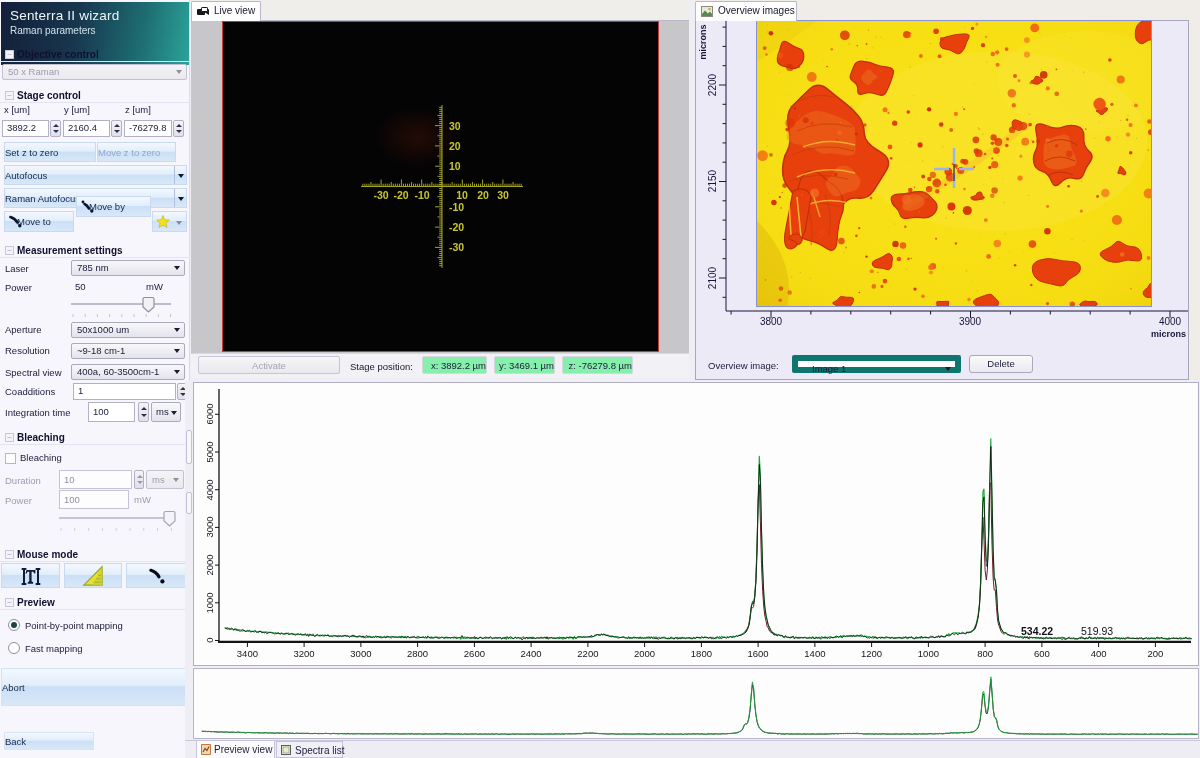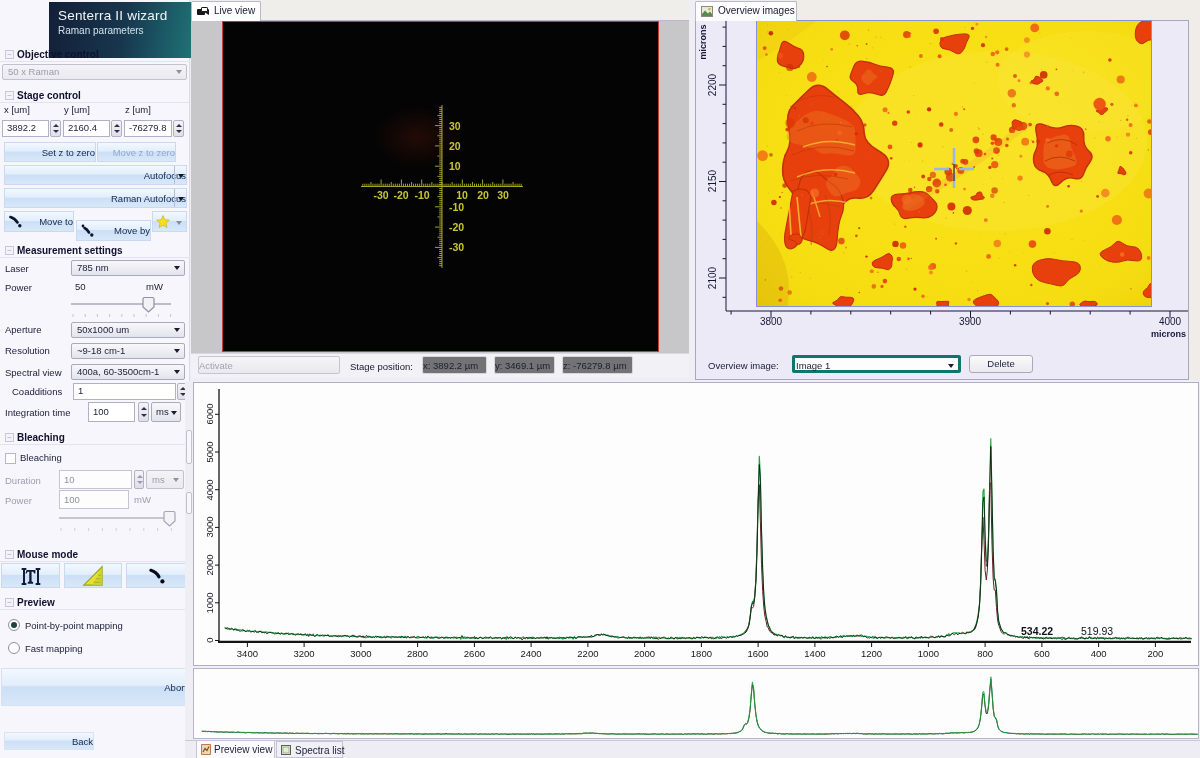--- a/index.html
+++ b/index.html
@@ -1,43 +1,43 @@
 <!DOCTYPE html>
 <html><head><meta charset="utf-8"><style>
 *{margin:0;padding:0;box-sizing:border-box}
 html,body{width:1200px;height:758px;overflow:hidden;background:#f0eef5;
  font-family:"Liberation Sans",sans-serif;font-size:9.5px;color:#1c1c3a}
 .abs{position:absolute}
 .panel-left{left:0;top:0;width:190px;height:758px;background:#f7f6fc;border-right:1px solid #dcdae8}
-.hdr{left:1px;top:2px;width:188px;height:56px;
- background:linear-gradient(100deg,#131f38 0%,#17364d 40%,#1e6f74 75%,#2ba39a 100%);margin-left:48px;}
+.hdr{left:1px;top:2px;width:188px;height:63px;
+ background:linear-gradient(100deg,#131f38 0%,#17364d 40%,#1e6f74 75%,#2ba39a 100%);}
 .hdr .t1{position:absolute;left:9px;top:6px;font-size:13.5px;color:#eef6fa;letter-spacing:0.2px}
 .hdr .t2{position:absolute;left:9px;top:23px;font-size:10px;color:#cfe2ec}
 .sech{position:absolute;left:0;width:190px;height:13px;border-bottom:1px solid #e4e2f0}
 .sech .ic{position:absolute;left:5px;top:1px;width:9px;height:9px;border:1px solid #c9c7dc;background:#f4f3fa;color:#a9a7c0;font-size:8px;line-height:7px;text-align:center}
 .sech .tx{position:absolute;left:17px;top:0px;font-weight:bold;font-size:10px;color:#10102e}
 .sel{position:absolute;height:16px;background:linear-gradient(#f8f8fa,#e3e3ec);border:1px solid #abaabd;border-radius:2px;
  font-size:9.5px;color:#21213f;line-height:14px;padding-left:5px;white-space:nowrap}
 .sel .ar{position:absolute;right:4px;top:5px;width:0;height:0;border-left:3.5px solid transparent;border-right:3.5px solid transparent;border-top:4px solid #1a1a30}
 .sel.dis{color:#9b9aae;background:linear-gradient(#f4f4f6,#e9e9ef);border-color:#c2c1d2}
 .sel.dis .ar{border-top-color:#8f8fa0}
 .inp{position:absolute;background:#fff;border:1px solid #b1b0c4;font-size:9.5px;color:#1c1c3a;line-height:14px;padding-left:4px;white-space:nowrap}
 .inp.dis{color:#8f8fa4;border-color:#c5c4d6;background:#fdfdfe}
 .spin{position:absolute;width:11px;background:linear-gradient(#f4f4f6,#dfdfe8);border:1px solid #b1b0c4;border-radius:2px}
 .spin i{position:absolute;left:2px;width:0;height:0;border-left:3px solid transparent;border-right:3px solid transparent}
 .spin .up{top:23%;border-bottom:3.5px solid #30304c}
 .spin .dn{bottom:23%;border-top:3.5px solid #30304c}
 .btn{position:absolute;white-space:nowrap;background:linear-gradient(#f2f8fe 0%,#e2eefb 45%,#cbdff6 50%,#d8e8f8 100%);
- border:1px solid #c8d9f0;font-size:9.5px;color:#13284e;text-align:right}
+ border:1px solid #c8d9f0;font-size:9.5px;color:#13284e;text-align:left}
 .btn.dis{color:#93a8cc}
 .lbl{position:absolute;font-size:9.5px;color:#21213f;white-space:nowrap}
 .lbl.dis{color:#9d9cb2}
 svg{position:absolute;left:0;top:0}
 .tab{position:absolute;background:#fdfdfd;border:1px solid #b9b7c9;border-bottom:none;border-radius:2px 2px 0 0;font-size:10px;color:#18182e;white-space:nowrap}
-.cell{position:absolute;background:#737373;border:1px solid #d6d5e2;font-size:9.5px;color:#1c1c3a;text-align:left;border-radius:2px;white-space:nowrap}
+.cell{position:absolute;background:#86efac;border:1px solid #d6d5e2;font-size:9.5px;color:#1c1c3a;text-align:right;border-radius:2px;white-space:nowrap}
 </style></head>
 <body>
 <div class="abs panel-left"></div>
 <div class="abs hdr">
     <div class="t1">Senterra II wizard</div>
     <div class="t2">Raman parameters</div>
   </div>
 <div class="sech" style="top:49px">
     <span class="ic">−</span>
     <span class="tx">Objective control</span>
@@ -66,21 +66,21 @@
     <i class="dn"></i>
   </div>
 <div class="btn" style="left:4px;top:142px;width:92px;height:20px;line-height:19px">Set z to zero</div>
 <div class="btn dis" style="left:97px;top:142px;width:79px;height:20px;line-height:19px">Move z to zero</div>
 <div class="btn" style="left:4px;top:165px;width:183px;height:20px;line-height:19px">Autofocus<span style="position:absolute;right:11px;top:0;height:100%;border-left:1px solid #aebedd"></span><span style="position:absolute;right:2px;top:8px;border-left:3.5px solid transparent;border-right:3.5px solid transparent;border-top:4.5px solid #10172c"></span></div>
 <div class="btn" style="left:4px;top:188px;width:183px;height:20px;line-height:19px">Raman Autofocus<span style="position:absolute;right:11px;top:0;height:100%;border-left:1px solid #aebedd"></span><span style="position:absolute;right:2px;top:8px;border-left:3.5px solid transparent;border-right:3.5px solid transparent;border-top:4.5px solid #10172c"></span></div>
 <div class="btn" style="left:4px;top:211px;width:70px;height:21px;line-height:20px"><svg width="14" height="14" style="left:4px;top:3px" viewBox="0 0 14 14">
       <path d="M1.5 2 Q6 3.5 8.5 7.5" stroke="#0c1430" stroke-width="2.6" fill="none" stroke-linecap="round"></path>
       <circle cx="10.8" cy="10.8" r="1.7" fill="#0c1430"></circle>
     </svg><span style="margin-left:12px">Move to</span></div>
-<div class="btn" style="left:76px;top:220px;width:75px;height:21px;line-height:20px"><svg width="14" height="14" style="left:4px;top:3px" viewBox="0 0 14 14">
+<div class="btn" style="left:76px;top:196px;width:75px;height:21px;line-height:20px"><svg width="14" height="14" style="left:4px;top:3px" viewBox="0 0 14 14">
       <circle cx="2" cy="2" r="1.4" fill="#0c1430"></circle>
       <path d="M3.5 4 Q6 5 8 8.5" stroke="#0c1430" stroke-width="2.6" fill="none" stroke-linecap="round"></path>
       <circle cx="10.8" cy="11" r="1.7" fill="#0c1430"></circle>
     </svg><span style="margin-left:12px">Move by</span></div>
 <div class="btn" style="left:152px;top:211px;width:35px;height:21px">
     <svg width="14" height="14" style="left:3px;top:3px" viewBox="0 0 14 14">
       <path d="M7 0.5 L8.8 4.8 13.4 5.1 9.9 8.1 11 12.6 7 10.1 3 12.6 4.1 8.1 0.6 5.1 5.2 4.8 Z" fill="#f4e11c" stroke="#cdba33" stroke-width="0.8"></path>
     </svg>
     <span style="position:absolute;right:4px;top:9px;border-left:3.5px solid transparent;border-right:3.5px solid transparent;border-top:4px solid #8a8a9a"></span>
   </div>
@@ -107,21 +107,21 @@
       <line x1="170.6" y1="19" x2="170.6" y2="22"></line>
     </g>
  <path d="M144.5 2.5 h8 a1.5 1.5 0 0 1 1.5 1.5 v8 l-5.5 5 -5.5 -5 v-8 a1.5 1.5 0 0 1 1.5-1.5 Z" fill="#f2f1f5" stroke="#8f8fa5" stroke-width="1.2"></path>
  </svg>
 <div class="lbl" style="left:5px;top:324px">Aperture</div>
 <div class="sel" style="left:71px;top:322px;width:114px">50x1000 um<span class="ar"></span></div>
 <div class="lbl" style="left:5px;top:345px">Resolution</div>
 <div class="sel" style="left:71px;top:343px;width:114px">~9-18 cm-1<span class="ar"></span></div>
 <div class="lbl" style="left:5px;top:367px">Spectral view</div>
 <div class="sel" style="left:71px;top:364px;width:114px">400a, 60-3500cm-1<span class="ar"></span></div>
-<div class="lbl" style="left:12px;top:386px">Coadditions</div>
+<div class="lbl" style="left:5px;top:386px">Coadditions</div>
 <div class="inp" style="left:73px;top:383px;width:103px;height:17px">1</div>
 <div class="spin" style="left:177px;top:383px;height:17px">
     <i class="up"></i>
     <i class="dn"></i>
   </div>
 <div class="lbl" style="left:5px;top:407px">Integration time</div>
 <div class="inp" style="left:88px;top:402px;width:47px;height:20px;line-height:18px">100</div>
 <div class="spin" style="left:138px;top:402px;height:20px">
     <i class="up"></i>
     <i class="dn"></i>
@@ -383,21 +383,21 @@
       <text x="227" y="190">-10</text>
       <text x="240" y="178" text-anchor="middle">10</text>
       <text x="227" y="149">10</text>
       <text x="261" y="178" text-anchor="middle">20</text>
       <text x="227" y="129">20</text>
       <text x="281" y="178" text-anchor="middle">30</text>
       <text x="227" y="109">30</text>
     </g>
  </svg>
 <div class="abs" style="left:191px;top:353px;width:498px;height:25px;background:#f2f1f6;border-top:1px solid #d8d7e2"></div>
-<div class="abs" style="left:198px;top:356px;width:142px;height:18px;background:linear-gradient(#f6f6f8,#e8e8ee);border:1px solid #c6c5d6;border-radius:2px;line-height:17px;color:#a3a2b4">Activate</div>
+<div class="abs" style="left:198px;top:356px;width:142px;height:18px;background:linear-gradient(#f6f6f8,#e8e8ee);border:1px solid #c6c5d6;border-radius:2px;text-align:center;line-height:17px;color:#a3a2b4">Activate</div>
 <div class="lbl" style="left:350px;top:361px;color:#16162e">Stage position:</div>
 <div class="cell" style="left:422px;top:356px;width:65px;height:18px;line-height:17px">x: 3892.2 µm</div>
 <div class="cell" style="left:494px;top:356px;width:61px;height:18px;line-height:17px">y: 3469.1 µm</div>
 <div class="cell" style="left:562px;top:356px;width:71px;height:18px;line-height:17px">z: -76279.8 µm</div>
 <div class="abs" style="left:695px;top:0;width:505px;height:380px;background:#f0ede9"></div>
 <div class="abs" style="left:695px;top:20px;width:494px;height:360px;background:#eceaf6;border:1px solid #a8a7bd"></div>
 <div class="tab" style="left:695px;top:1px;width:102px;height:20px;z-index:3;background:#fdfdfd">
     <svg width="12" height="11" style="left:5px;top:4px" viewBox="0 0 12 11">
       <rect x="0.5" y="0.5" width="11" height="10" fill="#e8e8e0" stroke="#8a8a80"></rect>
       <path d="M1 8 L4 4.5 L7 7.5 L9 5.5 L11 8 V10 H1 Z" fill="#5a8a4a"></path>
@@ -835,21 +835,21 @@
 <svg width="40" height="44" style="left:934px;top:148px" viewBox="0 0 40 44">
     <g stroke="#9ab4f2" stroke-width="2.5">
       <line x1="0" y1="21" x2="15" y2="21"></line>
       <line x1="25" y1="21" x2="40" y2="21"></line>
       <line x1="20" y1="0" x2="20" y2="16"></line>
       <line x1="20" y1="26" x2="20" y2="40"></line>
     </g>
     <line x1="20" y1="16" x2="20" y2="33" stroke="#3a3a55" stroke-width="1.4"></line>
   </svg>
 <div class="lbl" style="left:708px;top:360px">Overview image:</div>
-<div class="abs" style="left:792px;top:355px;width:169px;height:18px;background:#fdfdfe;border:3px solid #0f766e;border-radius:2px;line-height:16px;padding-left:1px">Image 1<span style="position:absolute;right:4px;top:6px;border-left:3.5px solid transparent;border-right:3.5px solid transparent;border-top:4px solid #1a1a30"></span></div>
+<div class="abs" style="left:792px;top:355px;width:169px;height:18px;background:#fdfdfe;border:6px solid #0f766e;border-radius:2px;line-height:16px;padding-left:14px">Image 1<span style="position:absolute;right:4px;top:6px;border-left:3.5px solid transparent;border-right:3.5px solid transparent;border-top:4px solid #1a1a30"></span></div>
 <div class="abs" style="left:969px;top:355px;width:64px;height:18px;background:linear-gradient(#fbfbfc,#e9e9ef);border:1px solid #a9a8bc;border-radius:3px;text-align:center;line-height:16px">Delete</div>
 <div class="abs" style="left:193px;top:382px;width:1006px;height:284px;background:#fdfdfd;border:1px solid #b0aec4"></div>
 <div class="abs" style="left:185px;top:381px;width:8px;height:377px;background:#f0eef5"></div>
 <div class="abs" style="left:186px;top:430px;width:6px;height:34px;border:1px solid #c2c0d4;background:#f7f6fb;border-radius:2px"></div>
 <div class="abs" style="left:186px;top:492px;width:6px;height:22px;border:1px solid #c2c0d4;background:#f7f6fb;border-radius:2px"></div>
 <svg width="1007" height="290" style="left:193px;top:381px" viewBox="0 0 1007 290">
  <g transform="translate(-193,-381)">
  <path d="M741.1,634.9L742.2,634.3L743.4,633.4L744.5,632.3L745.6,632.5L746.8,630.8L747.9,628.5L749.0,623.7L750.2,615.6L751.3,607.0L752.5,608.0L753.6,606.5L754.7,597.2L755.9,578.7L757.0,543.5L758.1,500.3L759.3,484.6L760.4,521.6L761.5,564.8L762.7,591.6L763.8,607.2L764.9,616.3L766.1,621.3L767.2,626.9L768.3,627.7L769.5,631.1L770.6,631.9L771.7,633.0L772.9,633.4L774.0,635.1L775.1,634.6L776.3,634.3L777.4,636.3M971.5,632.4L972.6,630.5L973.8,630.3L974.9,629.2L976.0,626.4L977.2,621.5L978.3,615.9L979.5,605.0L980.6,583.8L981.7,546.9L982.9,517.1L984.0,540.3L985.1,570.3L986.3,579.9L987.4,569.7L988.5,535.7L989.7,482.4L990.8,484.0L991.9,540.4L993.1,577.7L994.2,590.0L995.3,590.0L996.5,607.6L997.6,620.3L998.7,625.1L999.9,628.2L1001.0,631.6L1002.1,632.6L1003.3,633.9L1004.4,634.2" fill="none" stroke="#6b1f2e" stroke-width="1"></path>
  <path d="M224.7,627.7 L225.8,627.8 L226.9,628.9 L228.1,629.2 L229.2,628.7 L230.3,629.3 L231.5,628.9 L232.6,629.2 L233.8,630.2 L234.9,628.8 L236.0,628.8 L237.2,630.1 L238.3,630.1 L239.4,629.9 L240.6,630.0 L241.7,630.0 L242.8,629.5 L244.0,630.6 L245.1,631.1 L246.2,631.5 L247.4,631.2 L248.5,631.0 L249.6,630.2 L250.8,631.5 L251.9,631.2 L253.1,631.4 L254.2,630.9 L255.3,630.4 L256.5,632.0 L257.6,632.1 L258.7,631.4 L259.9,631.7 L261.0,631.2 L262.1,631.9 L263.3,632.5 L264.4,632.1 L265.5,631.9 L266.7,632.1 L267.8,632.4 L268.9,632.2 L270.1,632.2 L271.2,632.2 L272.3,632.6 L273.5,633.1 L274.6,633.0 L275.8,632.6 L276.9,633.7 L278.0,633.2 L279.2,633.6 L280.3,633.5 L281.4,632.9 L282.6,633.5 L283.7,633.7 L284.8,634.4 L286.0,633.5 L287.1,633.6 L288.2,632.9 L289.4,634.2 L290.5,634.0 L291.6,634.0 L292.8,633.4 L293.9,634.3 L295.0,634.2 L296.2,634.1 L297.3,634.3 L298.4,634.7 L299.6,634.4 L300.7,634.1 L301.9,635.2 L303.0,634.6 L304.1,635.1 L305.3,634.2 L306.4,635.6 L307.5,635.2 L308.7,634.8 L309.8,634.2 L310.9,635.1 L312.1,635.4 L313.2,634.2 L314.3,635.9 L315.5,636.3 L316.6,635.1 L317.7,635.6 L318.9,635.9 L320.0,635.1 L321.1,635.3 L322.3,635.8 L323.4,636.2 L324.6,635.1 L325.7,635.3 L326.8,635.7 L328.0,634.8 L329.1,636.2 L330.2,636.5 L331.4,636.1 L332.5,635.9 L333.6,635.7 L334.8,636.0 L335.9,635.8 L337.0,636.6 L338.2,635.3 L339.3,636.1 L340.4,635.5 L341.6,635.9 L342.7,635.9 L343.9,635.9 L345.0,636.0 L346.1,635.9 L347.3,635.6 L348.4,636.2 L349.5,636.0 L350.7,636.4 L351.8,635.7 L352.9,636.7 L354.1,635.5 L355.2,636.5 L356.3,637.2 L357.5,636.4 L358.6,636.9 L359.7,636.1 L360.9,636.9 L362.0,636.8 L363.1,637.5 L364.3,636.9 L365.4,637.9 L366.6,637.5 L367.7,636.3 L368.8,636.4 L370.0,636.6 L371.1,637.3 L372.2,636.8 L373.4,636.8 L374.5,637.4 L375.6,636.1 L376.8,636.5 L377.9,637.0 L379.0,636.9 L380.2,636.8 L381.3,638.0 L382.4,637.1 L383.6,637.3 L384.7,637.5 L385.8,637.2 L387.0,636.2 L388.1,636.8 L389.2,637.4 L390.4,636.8 L391.5,636.4 L392.7,636.7 L393.8,637.1 L394.9,637.5 L396.1,636.8 L397.2,637.0 L398.3,636.8 L399.5,636.9 L400.6,636.7 L401.7,637.5 L402.9,636.6 L404.0,637.2 L405.1,636.3 L406.3,637.6 L407.4,636.5 L408.5,637.2 L409.7,637.7 L410.8,637.6 L411.9,637.5 L413.1,637.2 L414.2,637.1 L415.4,637.7 L416.5,637.4 L417.6,636.4 L418.8,636.6 L419.9,637.2 L421.0,637.5 L422.2,637.4 L423.3,637.2 L424.4,638.0 L425.6,637.6 L426.7,638.3 L427.8,637.3 L429.0,637.2 L430.1,637.8 L431.2,636.8 L432.4,638.2 L433.5,638.3 L434.6,637.5 L435.8,637.1 L436.9,636.8 L438.1,637.8 L439.2,637.1 L440.3,637.7 L441.5,637.7 L442.6,637.2 L443.7,637.3 L444.9,638.4 L446.0,637.0 L447.1,637.0 L448.3,638.0 L449.4,637.5 L450.5,637.5 L451.7,637.6 L452.8,638.0 L453.9,638.1 L455.1,637.8 L456.2,637.2 L457.4,637.5 L458.5,637.9 L459.6,637.4 L460.8,639.2 L461.9,637.2 L463.0,638.6 L464.2,638.0 L465.3,638.3 L466.4,638.4 L467.6,637.2 L468.7,638.0 L469.8,637.7 L471.0,637.9 L472.1,637.6 L473.2,637.8 L474.4,638.5 L475.5,637.4 L476.6,638.1 L477.8,638.6 L478.9,638.1 L480.1,637.1 L481.2,637.5 L482.3,638.1 L483.5,638.1 L484.6,638.0 L485.7,636.9 L486.9,637.7 L488.0,637.7 L489.1,637.4 L490.3,637.8 L491.4,638.0 L492.5,638.0 L493.7,638.0 L494.8,637.9 L495.9,637.6 L497.1,637.9 L498.2,637.6 L499.3,638.0 L500.5,637.9 L501.6,638.9 L502.8,637.5 L503.9,637.8 L505.0,637.5 L506.2,639.4 L507.3,636.9 L508.4,638.0 L509.6,637.4 L510.7,638.5 L511.8,637.7 L513.0,638.5 L514.1,638.3 L515.2,637.0 L516.4,638.1 L517.5,637.9 L518.6,637.6 L519.8,637.7 L520.9,637.9 L522.0,637.8 L523.2,636.8 L524.3,638.0 L525.5,637.9 L526.6,637.5 L527.7,637.5 L528.9,637.4 L530.0,637.7 L531.1,638.6 L532.3,637.2 L533.4,638.6 L534.5,637.9 L535.7,638.4 L536.8,638.0 L537.9,637.8 L539.1,637.8 L540.2,637.8 L541.3,637.2 L542.5,637.8 L543.6,638.1 L544.7,637.5 L545.9,637.4 L547.0,638.6 L548.1,637.7 L549.3,637.6 L550.4,638.1 L551.6,637.3 L552.7,638.0 L553.8,637.9 L555.0,638.1 L556.1,638.0 L557.2,638.5 L558.4,638.7 L559.5,637.2 L560.6,638.3 L561.8,638.4 L562.9,639.0 L564.0,638.2 L565.2,638.5 L566.3,637.1 L567.4,637.4 L568.6,638.2 L569.7,636.7 L570.9,637.3 L572.0,637.9 L573.1,639.0 L574.3,636.6 L575.4,638.4 L576.5,638.5 L577.7,637.1 L578.8,636.4 L579.9,636.9 L581.1,637.2 L582.2,637.1 L583.3,636.9 L584.5,636.9 L585.6,637.0 L586.7,637.0 L587.9,637.0 L589.0,637.2 L590.1,636.8 L591.3,637.3 L592.4,636.3 L593.5,636.5 L594.7,636.3 L595.8,635.4 L597.0,634.5 L598.1,634.5 L599.2,635.5 L600.4,635.0 L601.5,634.0 L602.6,634.9 L603.8,634.6 L604.9,634.4 L606.0,635.4 L607.2,635.2 L608.3,636.1 L609.4,636.1 L610.6,635.9 L611.7,637.0 L612.8,636.2 L614.0,636.7 L615.1,636.5 L616.2,636.8 L617.4,636.4 L618.5,637.1 L619.7,637.5 L620.8,637.3 L621.9,637.2 L623.1,637.5 L624.2,637.5 L625.3,638.0 L626.5,638.0 L627.6,638.4 L628.7,636.9 L629.9,638.4 L631.0,638.1 L632.1,638.2 L633.3,637.4 L634.4,638.0 L635.5,637.3 L636.7,638.2 L637.8,637.8 L639.0,638.3 L640.1,636.9 L641.2,638.5 L642.4,637.8 L643.5,637.7 L644.6,637.8 L645.8,638.1 L646.9,638.1 L648.0,638.0 L649.2,638.1 L650.3,637.6 L651.4,637.0 L652.6,638.3 L653.7,638.7 L654.8,638.1 L656.0,636.8 L657.1,638.5 L658.2,637.3 L659.4,637.2 L660.5,638.3 L661.6,637.8 L662.8,637.3 L663.9,638.3 L665.1,638.2 L666.2,638.4 L667.3,638.6 L668.5,638.4 L669.6,638.7 L670.7,638.1 L671.9,638.4 L673.0,638.0 L674.1,638.8 L675.3,637.9 L676.4,637.7 L677.5,639.0 L678.7,637.9 L679.8,637.5 L680.9,638.6 L682.1,637.2 L683.2,637.8 L684.4,638.4 L685.5,638.1 L686.6,637.8 L687.8,638.0 L688.9,637.8 L690.0,638.5 L691.2,637.9 L692.3,638.7 L693.4,638.1 L694.6,638.4 L695.7,638.3 L696.8,637.4 L698.0,637.4 L699.1,637.7 L700.2,638.5 L701.4,638.1 L702.5,637.3 L703.6,637.8 L704.8,636.8 L705.9,637.7 L707.0,637.8 L708.2,638.0 L709.3,637.8 L710.5,637.9 L711.6,637.4 L712.7,637.3 L713.9,638.1 L715.0,638.4 L716.1,638.6 L717.3,637.4 L718.4,638.1 L719.5,638.6 L720.7,637.3 L721.8,636.3 L722.9,637.4 L724.1,637.0 L725.2,637.3 L726.3,637.3 L727.5,636.7 L728.6,637.2 L729.8,636.8 L730.9,636.7 L732.0,637.1 L733.2,636.1 L734.3,636.5 L735.4,636.6 L736.6,635.8 L737.7,636.2 L738.8,635.5 L740.0,635.1 L741.1,634.2 L742.2,634.0 L743.4,633.5 L744.5,632.3 L745.6,630.9 L746.8,629.7 L747.9,627.6 L749.0,624.4 L750.2,617.4 L751.3,605.9 L752.5,601.5 L753.6,602.5 L754.7,596.2 L755.9,579.9 L757.0,549.7 L758.1,500.1 L759.3,455.9 L760.4,475.0 L761.5,528.6 L762.7,569.2 L763.8,593.8 L764.9,607.0 L766.1,615.2 L767.2,620.9 L768.3,625.3 L769.5,627.1 L770.6,629.7 L771.7,631.4 L772.9,632.6 L774.0,633.3 L775.1,634.1 L776.3,634.4 L777.4,634.8 L778.6,635.3 L779.7,635.4 L780.8,635.3 L782.0,635.6 L783.1,637.0 L784.2,637.7 L785.4,636.2 L786.5,637.4 L787.6,637.0 L788.8,637.5 L789.9,637.9 L791.0,636.9 L792.2,636.8 L793.3,637.6 L794.4,638.6 L795.6,637.7 L796.7,637.2 L797.9,638.2 L799.0,637.4 L800.1,637.6 L801.3,637.3 L802.4,637.5 L803.5,638.1 L804.7,637.1 L805.8,637.8 L806.9,637.7 L808.1,638.2 L809.2,637.9 L810.3,638.2 L811.5,637.8 L812.6,636.9 L813.7,638.4 L814.9,638.5 L816.0,637.0 L817.1,637.9 L818.3,638.1 L819.4,637.2 L820.5,638.0 L821.7,636.8 L822.8,637.4 L824.0,637.9 L825.1,636.6 L826.2,638.0 L827.4,637.3 L828.5,637.4 L829.6,636.9 L830.8,636.7 L831.9,637.4 L833.0,637.7 L834.2,637.1 L835.3,637.5 L836.4,636.1 L837.6,636.9 L838.7,637.0 L839.8,636.5 L841.0,637.1 L842.1,636.8 L843.2,635.6 L844.4,636.5 L845.5,636.7 L846.7,635.9 L847.8,635.6 L848.9,635.8 L850.1,635.6 L851.2,636.4 L852.3,636.7 L853.5,635.2 L854.6,636.1 L855.7,636.0 L856.9,635.2 L858.0,635.6 L859.1,635.7 L860.3,635.0 L861.4,636.5 L862.5,635.9 L863.7,636.4 L864.8,636.5 L866.0,636.0 L867.1,636.6 L868.2,636.7 L869.4,636.6 L870.5,637.4 L871.6,637.7 L872.8,637.9 L873.9,638.4 L875.0,636.5 L876.2,638.1 L877.3,637.7 L878.4,637.8 L879.6,637.5 L880.7,637.3 L881.8,637.3 L883.0,638.0 L884.1,637.9 L885.2,637.7 L886.4,637.9 L887.5,637.1 L888.6,637.6 L889.8,637.5 L890.9,637.5 L892.1,637.3 L893.2,637.8 L894.3,638.5 L895.5,637.7 L896.6,638.2 L897.7,638.2 L898.9,637.6 L900.0,637.3 L901.1,637.9 L902.3,637.7 L903.4,637.1 L904.5,637.8 L905.7,636.6 L906.8,637.6 L907.9,638.7 L909.1,637.5 L910.2,637.7 L911.4,637.2 L912.5,637.5 L913.6,637.9 L914.8,638.4 L915.9,637.9 L917.0,638.2 L918.2,638.0 L919.3,637.4 L920.4,636.9 L921.6,637.5 L922.7,638.2 L923.8,637.4 L925.0,637.0 L926.1,637.8 L927.2,637.6 L928.4,637.5 L929.5,637.8 L930.6,637.0 L931.8,637.4 L932.9,637.0 L934.0,637.6 L935.2,637.3 L936.3,636.6 L937.5,637.1 L938.6,635.9 L939.7,636.9 L940.9,636.4 L942.0,635.9 L943.1,636.9 L944.3,636.9 L945.4,636.6 L946.5,635.0 L947.7,635.6 L948.8,633.8 L949.9,635.1 L951.1,634.4 L952.2,633.4 L953.3,632.9 L954.5,632.7 L955.6,632.9 L956.8,632.9 L957.9,633.0 L959.0,632.9 L960.2,633.5 L961.3,633.7 L962.4,633.3 L963.6,633.4 L964.7,633.5 L965.8,632.9 L967.0,632.6 L968.1,632.7 L969.2,631.7 L970.4,632.4 L971.5,631.3 L972.6,630.6 L973.8,629.8 L974.9,627.0 L976.0,624.4 L977.2,619.6 L978.3,613.6 L979.5,603.5 L980.6,582.1 L981.7,544.7 L982.9,491.9 L984.0,488.7 L985.1,534.3 L986.3,560.8 L987.4,561.8 L988.5,538.0 L989.7,482.6 L990.8,438.2 L991.9,488.2 L993.1,547.9 L994.2,577.3 L995.3,579.5 L996.5,589.7 L997.6,610.5 L998.7,620.9 L999.9,624.8 L1001.0,628.3 L1002.1,630.6 L1003.3,632.9 L1004.4,632.6 L1005.6,632.5 L1006.7,633.2 L1007.8,634.8 L1009.0,635.3 L1010.1,635.1 L1011.2,636.1 L1012.4,635.8 L1013.5,635.8 L1014.6,635.7 L1015.8,636.6 L1016.9,636.8 L1018.0,637.2 L1019.2,637.3 L1020.3,637.1 L1021.4,636.9 L1022.6,636.7 L1023.7,637.7 L1024.8,636.6 L1026.0,637.5 L1027.1,637.5 L1028.3,637.9 L1029.4,638.7 L1030.5,637.2 L1031.7,637.3 L1032.8,637.8 L1033.9,637.7 L1035.1,637.5 L1036.2,638.6 L1037.3,638.1 L1038.5,637.5 L1039.6,638.5 L1040.7,637.7 L1041.9,638.6 L1043.0,637.7 L1044.1,638.0 L1045.3,638.8 L1046.4,637.4 L1047.5,638.4 L1048.7,638.4 L1049.8,637.9 L1051.0,637.5 L1052.1,638.6 L1053.2,638.0 L1054.4,637.9 L1055.5,637.8 L1056.6,638.0 L1057.8,638.3 L1058.9,638.5 L1060.0,638.1 L1061.2,638.7 L1062.3,639.6 L1063.4,638.0 L1064.6,637.7 L1065.7,639.3 L1066.8,638.7 L1068.0,637.9 L1069.1,637.2 L1070.2,638.2 L1071.4,638.6 L1072.5,638.3 L1073.7,637.6 L1074.8,638.6 L1075.9,638.6 L1077.1,638.5 L1078.2,638.7 L1079.3,638.2 L1080.5,637.5 L1081.6,638.1 L1082.7,638.4 L1083.9,638.4 L1085.0,639.0 L1086.1,637.9 L1087.3,638.3 L1088.4,638.4 L1089.5,636.7 L1090.7,638.2 L1091.8,638.7 L1093.0,638.5 L1094.1,637.7 L1095.2,638.3 L1096.4,639.0 L1097.5,637.9 L1098.6,638.7 L1099.8,637.4 L1100.9,637.8 L1102.0,638.6 L1103.2,637.7 L1104.3,638.3 L1105.4,637.9 L1106.6,638.1 L1107.7,638.8 L1108.8,638.7 L1110.0,637.8 L1111.1,638.5 L1112.2,638.6 L1113.4,638.8 L1114.5,638.2 L1115.7,637.4 L1116.8,638.9 L1117.9,638.4 L1119.1,637.7 L1120.2,638.4 L1121.3,638.1 L1122.5,638.9 L1123.6,638.2 L1124.7,638.5 L1125.9,637.9 L1127.0,637.8 L1128.1,637.1 L1129.3,638.1 L1130.4,638.2 L1131.5,638.3 L1132.7,638.6 L1133.8,638.2 L1134.9,638.5 L1136.1,638.3 L1137.2,637.7 L1138.3,638.9 L1139.5,637.8 L1140.6,637.8 L1141.8,638.5 L1142.9,639.4 L1144.0,638.7 L1145.2,637.8 L1146.3,638.4 L1147.4,638.9 L1148.6,638.7 L1149.7,638.0 L1150.8,638.1 L1152.0,638.5 L1153.1,638.6 L1154.2,638.6 L1155.4,638.9 L1156.5,637.6 L1157.6,638.6 L1158.8,637.8 L1159.9,637.7 L1161.0,637.9 L1162.2,638.6 L1163.3,638.2 L1164.5,638.4 L1165.6,638.9 L1166.7,638.3 L1167.9,639.0 L1169.0,637.8 L1170.1,638.7 L1171.3,638.3 L1172.4,638.3 L1173.5,638.6 L1174.7,638.1 L1175.8,638.7 L1176.9,638.0 L1178.1,639.1 L1179.2,638.4 L1180.3,637.5 L1181.5,638.9 L1182.6,638.8 L1183.8,638.2 L1184.9,638.3 L1186.0,638.3 L1187.2,638.2 L1188.3,638.1 L1189.4,637.9 L1190.6,638.2 L1191.7,638.6" fill="none" stroke="#1fa53c" stroke-width="1.1"></path>
  <path d="M224.7,628.0 L225.8,628.5 L226.9,628.2 L228.1,627.8 L229.2,629.0 L230.3,629.2 L231.5,628.2 L232.6,628.8 L233.8,629.7 L234.9,629.2 L236.0,630.0 L237.2,630.1 L238.3,629.8 L239.4,631.2 L240.6,631.2 L241.7,630.7 L242.8,631.0 L244.0,630.4 L245.1,631.2 L246.2,631.6 L247.4,630.0 L248.5,631.1 L249.6,631.1 L250.8,632.1 L251.9,631.6 L253.1,631.4 L254.2,632.2 L255.3,631.4 L256.5,632.1 L257.6,632.0 L258.7,632.3 L259.9,630.9 L261.0,632.1 L262.1,632.8 L263.3,631.8 L264.4,633.1 L265.5,632.3 L266.7,633.7 L267.8,633.4 L268.9,632.6 L270.1,632.3 L271.2,632.8 L272.3,633.0 L273.5,633.2 L274.6,634.0 L275.8,633.6 L276.9,633.5 L278.0,632.7 L279.2,633.2 L280.3,634.5 L281.4,633.4 L282.6,633.9 L283.7,634.1 L284.8,633.4 L286.0,633.2 L287.1,633.3 L288.2,634.5 L289.4,634.2 L290.5,633.9 L291.6,633.5 L292.8,634.5 L293.9,634.4 L295.0,635.0 L296.2,635.1 L297.3,633.9 L298.4,633.7 L299.6,634.6 L300.7,634.0 L301.9,634.4 L303.0,635.1 L304.1,634.5 L305.3,633.9 L306.4,634.9 L307.5,634.0 L308.7,636.5 L309.8,634.5 L310.9,635.0 L312.1,635.3 L313.2,635.1 L314.3,636.4 L315.5,635.4 L316.6,635.1 L317.7,634.4 L318.9,635.7 L320.0,635.9 L321.1,635.8 L322.3,634.9 L323.4,635.3 L324.6,635.9 L325.7,635.3 L326.8,635.6 L328.0,635.1 L329.1,636.1 L330.2,636.0 L331.4,636.0 L332.5,636.7 L333.6,635.7 L334.8,635.7 L335.9,635.9 L337.0,636.1 L338.2,636.9 L339.3,636.3 L340.4,636.3 L341.6,636.6 L342.7,636.2 L343.9,635.9 L345.0,635.1 L346.1,636.1 L347.3,636.1 L348.4,636.3 L349.5,637.5 L350.7,636.4 L351.8,636.3 L352.9,634.9 L354.1,636.5 L355.2,636.3 L356.3,636.5 L357.5,637.2 L358.6,635.8 L359.7,636.1 L360.9,636.1 L362.0,637.1 L363.1,635.8 L364.3,637.5 L365.4,636.3 L366.6,635.4 L367.7,637.3 L368.8,637.1 L370.0,636.7 L371.1,637.1 L372.2,637.7 L373.4,636.8 L374.5,637.5 L375.6,636.6 L376.8,637.4 L377.9,636.0 L379.0,637.4 L380.2,637.1 L381.3,636.5 L382.4,637.7 L383.6,636.9 L384.7,636.2 L385.8,638.0 L387.0,636.9 L388.1,636.9 L389.2,636.6 L390.4,637.8 L391.5,637.9 L392.7,636.8 L393.8,637.0 L394.9,637.0 L396.1,637.0 L397.2,637.6 L398.3,637.1 L399.5,637.1 L400.6,637.7 L401.7,636.1 L402.9,637.0 L404.0,638.0 L405.1,636.9 L406.3,637.9 L407.4,636.9 L408.5,636.6 L409.7,637.8 L410.8,636.8 L411.9,637.1 L413.1,636.9 L414.2,636.3 L415.4,637.6 L416.5,637.9 L417.6,638.0 L418.8,637.9 L419.9,637.5 L421.0,637.3 L422.2,637.3 L423.3,637.0 L424.4,637.5 L425.6,636.6 L426.7,637.7 L427.8,635.9 L429.0,637.2 L430.1,638.1 L431.2,638.2 L432.4,637.3 L433.5,637.7 L434.6,637.2 L435.8,637.3 L436.9,637.7 L438.1,638.1 L439.2,638.5 L440.3,637.9 L441.5,637.1 L442.6,637.5 L443.7,638.4 L444.9,637.6 L446.0,637.4 L447.1,638.2 L448.3,637.6 L449.4,637.7 L450.5,638.4 L451.7,637.5 L452.8,637.4 L453.9,637.1 L455.1,637.1 L456.2,638.6 L457.4,638.3 L458.5,637.5 L459.6,637.5 L460.8,637.5 L461.9,635.5 L463.0,637.4 L464.2,637.1 L465.3,637.2 L466.4,637.4 L467.6,638.0 L468.7,637.4 L469.8,638.3 L471.0,638.0 L472.1,638.1 L473.2,637.8 L474.4,636.5 L475.5,639.0 L476.6,637.4 L477.8,638.8 L478.9,638.2 L480.1,637.2 L481.2,637.8 L482.3,638.5 L483.5,638.3 L484.6,637.5 L485.7,638.3 L486.9,637.8 L488.0,637.9 L489.1,638.3 L490.3,636.6 L491.4,637.5 L492.5,639.1 L493.7,637.8 L494.8,638.3 L495.9,637.4 L497.1,638.4 L498.2,638.0 L499.3,637.6 L500.5,637.4 L501.6,638.7 L502.8,638.2 L503.9,638.2 L505.0,638.4 L506.2,636.9 L507.3,637.7 L508.4,638.7 L509.6,637.4 L510.7,636.7 L511.8,637.4 L513.0,638.9 L514.1,638.3 L515.2,637.2 L516.4,638.4 L517.5,637.7 L518.6,637.5 L519.8,638.6 L520.9,638.0 L522.0,640.0 L523.2,638.6 L524.3,638.2 L525.5,638.8 L526.6,637.0 L527.7,638.9 L528.9,638.3 L530.0,637.9 L531.1,637.1 L532.3,638.9 L533.4,637.3 L534.5,638.0 L535.7,638.6 L536.8,637.7 L537.9,637.9 L539.1,638.4 L540.2,638.0 L541.3,638.2 L542.5,637.9 L543.6,637.6 L544.7,637.0 L545.9,638.7 L547.0,636.7 L548.1,639.2 L549.3,638.1 L550.4,637.6 L551.6,637.8 L552.7,638.4 L553.8,638.1 L555.0,638.3 L556.1,638.3 L557.2,637.4 L558.4,637.7 L559.5,638.4 L560.6,637.4 L561.8,637.7 L562.9,637.4 L564.0,637.5 L565.2,638.4 L566.3,638.2 L567.4,637.4 L568.6,637.5 L569.7,637.8 L570.9,637.7 L572.0,637.0 L573.1,638.1 L574.3,637.4 L575.4,637.8 L576.5,637.8 L577.7,637.0 L578.8,637.1 L579.9,637.0 L581.1,636.7 L582.2,637.4 L583.3,636.9 L584.5,637.4 L585.6,637.0 L586.7,637.1 L587.9,636.9 L589.0,636.4 L590.1,637.1 L591.3,635.2 L592.4,636.8 L593.5,636.7 L594.7,635.1 L595.8,635.0 L597.0,634.8 L598.1,634.6 L599.2,634.7 L600.4,635.1 L601.5,634.4 L602.6,634.8 L603.8,633.9 L604.9,634.8 L606.0,635.4 L607.2,635.4 L608.3,635.2 L609.4,636.1 L610.6,636.5 L611.7,636.1 L612.8,636.3 L614.0,637.0 L615.1,637.1 L616.2,636.8 L617.4,638.0 L618.5,638.0 L619.7,637.7 L620.8,637.5 L621.9,637.3 L623.1,636.6 L624.2,637.0 L625.3,637.7 L626.5,637.7 L627.6,638.3 L628.7,637.7 L629.9,637.9 L631.0,637.6 L632.1,638.3 L633.3,637.5 L634.4,636.9 L635.5,638.0 L636.7,637.7 L637.8,637.5 L639.0,638.2 L640.1,637.8 L641.2,638.0 L642.4,637.9 L643.5,638.5 L644.6,638.0 L645.8,637.7 L646.9,637.1 L648.0,637.4 L649.2,636.7 L650.3,638.5 L651.4,637.5 L652.6,637.9 L653.7,636.7 L654.8,638.5 L656.0,638.6 L657.1,638.4 L658.2,639.3 L659.4,638.4 L660.5,638.5 L661.6,638.0 L662.8,637.9 L663.9,636.9 L665.1,637.5 L666.2,638.4 L667.3,638.6 L668.5,637.8 L669.6,638.9 L670.7,637.0 L671.9,637.4 L673.0,638.4 L674.1,639.1 L675.3,637.3 L676.4,638.1 L677.5,637.3 L678.7,639.0 L679.8,638.4 L680.9,638.1 L682.1,638.0 L683.2,638.3 L684.4,637.7 L685.5,638.7 L686.6,638.1 L687.8,638.0 L688.9,637.7 L690.0,637.6 L691.2,638.7 L692.3,638.9 L693.4,637.2 L694.6,637.8 L695.7,638.4 L696.8,637.0 L698.0,637.9 L699.1,637.3 L700.2,637.9 L701.4,636.7 L702.5,636.9 L703.6,638.1 L704.8,637.3 L705.9,637.5 L707.0,637.0 L708.2,638.4 L709.3,637.4 L710.5,637.2 L711.6,638.9 L712.7,638.5 L713.9,639.0 L715.0,637.9 L716.1,637.3 L717.3,636.8 L718.4,637.6 L719.5,636.6 L720.7,638.4 L721.8,638.5 L722.9,637.5 L724.1,637.2 L725.2,637.4 L726.3,638.5 L727.5,637.3 L728.6,637.9 L729.8,636.6 L730.9,636.7 L732.0,637.4 L733.2,637.0 L734.3,637.2 L735.4,636.4 L736.6,635.6 L737.7,636.5 L738.8,635.3 L740.0,635.6 L741.1,635.3 L742.2,634.4 L743.4,634.3 L744.5,633.2 L745.6,632.5 L746.8,629.1 L747.9,628.0 L749.0,624.8 L750.2,617.6 L751.3,607.1 L752.5,602.8 L753.6,603.5 L754.7,597.4 L755.9,582.7 L757.0,553.5 L758.1,505.9 L759.3,464.5 L760.4,481.4 L761.5,531.7 L762.7,570.8 L763.8,595.1 L764.9,608.2 L766.1,616.6 L767.2,620.3 L768.3,625.1 L769.5,628.3 L770.6,630.7 L771.7,632.5 L772.9,632.4 L774.0,633.8 L775.1,634.9 L776.3,635.0 L777.4,635.7 L778.6,634.4 L779.7,635.2 L780.8,636.0 L782.0,635.3 L783.1,636.3 L784.2,637.1 L785.4,635.8 L786.5,636.5 L787.6,637.5 L788.8,637.1 L789.9,637.6 L791.0,638.0 L792.2,636.7 L793.3,636.2 L794.4,638.2 L795.6,637.1 L796.7,637.9 L797.9,637.8 L799.0,637.9 L800.1,638.1 L801.3,637.6 L802.4,638.1 L803.5,637.5 L804.7,637.7 L805.8,637.8 L806.9,638.3 L808.1,638.1 L809.2,637.3 L810.3,637.4 L811.5,638.3 L812.6,637.7 L813.7,637.3 L814.9,638.8 L816.0,637.4 L817.1,638.2 L818.3,637.4 L819.4,638.2 L820.5,638.8 L821.7,638.7 L822.8,637.7 L824.0,637.6 L825.1,638.2 L826.2,637.3 L827.4,638.6 L828.5,637.6 L829.6,638.3 L830.8,637.9 L831.9,637.4 L833.0,637.9 L834.2,637.5 L835.3,636.6 L836.4,637.4 L837.6,636.4 L838.7,637.5 L839.8,636.3 L841.0,635.6 L842.1,637.8 L843.2,636.7 L844.4,635.8 L845.5,636.3 L846.7,635.9 L847.8,636.5 L848.9,636.1 L850.1,636.2 L851.2,635.4 L852.3,635.9 L853.5,635.8 L854.6,636.2 L855.7,636.2 L856.9,636.1 L858.0,635.7 L859.1,636.2 L860.3,635.9 L861.4,634.9 L862.5,635.8 L863.7,636.7 L864.8,635.9 L866.0,637.0 L867.1,638.1 L868.2,637.6 L869.4,638.2 L870.5,637.4 L871.6,637.3 L872.8,636.4 L873.9,637.2 L875.0,637.6 L876.2,637.1 L877.3,638.9 L878.4,637.5 L879.6,637.2 L880.7,638.6 L881.8,637.1 L883.0,637.6 L884.1,638.0 L885.2,637.4 L886.4,636.5 L887.5,637.7 L888.6,637.7 L889.8,638.1 L890.9,638.4 L892.1,637.4 L893.2,638.4 L894.3,637.9 L895.5,638.2 L896.6,637.6 L897.7,637.7 L898.9,637.3 L900.0,638.2 L901.1,638.1 L902.3,638.5 L903.4,638.2 L904.5,637.7 L905.7,637.4 L906.8,638.4 L907.9,637.4 L909.1,637.1 L910.2,637.6 L911.4,636.7 L912.5,638.3 L913.6,638.6 L914.8,638.9 L915.9,636.9 L917.0,637.4 L918.2,637.8 L919.3,637.6 L920.4,638.4 L921.6,636.2 L922.7,637.6 L923.8,637.6 L925.0,637.2 L926.1,637.3 L927.2,637.4 L928.4,638.0 L929.5,637.1 L930.6,636.2 L931.8,636.5 L932.9,636.3 L934.0,637.5 L935.2,637.7 L936.3,637.1 L937.5,636.9 L938.6,636.2 L939.7,637.7 L940.9,635.6 L942.0,636.5 L943.1,636.5 L944.3,636.7 L945.4,636.9 L946.5,635.1 L947.7,635.3 L948.8,635.9 L949.9,635.6 L951.1,634.7 L952.2,633.3 L953.3,634.1 L954.5,634.7 L955.6,633.7 L956.8,633.6 L957.9,635.0 L959.0,633.4 L960.2,633.5 L961.3,633.0 L962.4,632.3 L963.6,632.8 L964.7,633.6 L965.8,634.0 L967.0,631.7 L968.1,632.9 L969.2,632.6 L970.4,632.2 L971.5,631.4 L972.6,630.7 L973.8,629.7 L974.9,627.9 L976.0,625.1 L977.2,621.6 L978.3,615.7 L979.5,605.0 L980.6,586.5 L981.7,549.9 L982.9,502.6 L984.0,496.9 L985.1,539.1 L986.3,566.0 L987.4,566.2 L988.5,543.5 L989.7,490.6 L990.8,446.5 L991.9,494.4 L993.1,550.6 L994.2,578.4 L995.3,581.3 L996.5,591.2 L997.6,612.1 L998.7,621.2 L999.9,625.3 L1001.0,629.2 L1002.1,630.0 L1003.3,631.9 L1004.4,633.0 L1005.6,633.2 L1006.7,633.9 L1007.8,634.9 L1009.0,634.4 L1010.1,636.1 L1011.2,635.4 L1012.4,635.7 L1013.5,636.4 L1014.6,636.2 L1015.8,637.3 L1016.9,636.2 L1018.0,637.0 L1019.2,637.3 L1020.3,636.4 L1021.4,637.6 L1022.6,638.1 L1023.7,638.3 L1024.8,637.0 L1026.0,638.2 L1027.1,636.4 L1028.3,638.8 L1029.4,636.6 L1030.5,637.5 L1031.7,637.7 L1032.8,638.0 L1033.9,637.5 L1035.1,637.8 L1036.2,637.1 L1037.3,637.8 L1038.5,637.8 L1039.6,638.1 L1040.7,637.9 L1041.9,637.8 L1043.0,639.0 L1044.1,638.8 L1045.3,637.5 L1046.4,637.9 L1047.5,638.1 L1048.7,638.0 L1049.8,637.8 L1051.0,638.4 L1052.1,638.6 L1053.2,638.0 L1054.4,638.7 L1055.5,637.9 L1056.6,639.2 L1057.8,637.5 L1058.9,637.9 L1060.0,638.0 L1061.2,637.6 L1062.3,637.2 L1063.4,637.6 L1064.6,639.3 L1065.7,639.0 L1066.8,638.6 L1068.0,638.2 L1069.1,637.9 L1070.2,638.7 L1071.4,638.1 L1072.5,638.7 L1073.7,638.6 L1074.8,639.1 L1075.9,638.8 L1077.1,639.1 L1078.2,638.9 L1079.3,637.6 L1080.5,638.8 L1081.6,636.7 L1082.7,638.0 L1083.9,638.2 L1085.0,638.8 L1086.1,637.9 L1087.3,638.6 L1088.4,638.2 L1089.5,636.8 L1090.7,638.4 L1091.8,637.6 L1093.0,638.7 L1094.1,638.3 L1095.2,637.3 L1096.4,638.7 L1097.5,637.2 L1098.6,637.9 L1099.8,638.7 L1100.9,638.0 L1102.0,637.8 L1103.2,638.0 L1104.3,639.3 L1105.4,638.8 L1106.6,638.5 L1107.7,638.4 L1108.8,638.0 L1110.0,638.2 L1111.1,639.2 L1112.2,638.1 L1113.4,638.0 L1114.5,638.0 L1115.7,637.7 L1116.8,637.9 L1117.9,638.1 L1119.1,638.4 L1120.2,639.4 L1121.3,638.1 L1122.5,638.3 L1123.6,638.2 L1124.7,639.1 L1125.9,639.0 L1127.0,637.7 L1128.1,638.4 L1129.3,638.0 L1130.4,638.4 L1131.5,638.4 L1132.7,637.8 L1133.8,638.7 L1134.9,638.3 L1136.1,638.7 L1137.2,638.7 L1138.3,638.6 L1139.5,638.3 L1140.6,638.7 L1141.8,637.6 L1142.9,638.9 L1144.0,638.5 L1145.2,638.7 L1146.3,637.5 L1147.4,638.3 L1148.6,637.8 L1149.7,639.3 L1150.8,638.2 L1152.0,637.9 L1153.1,638.4 L1154.2,637.8 L1155.4,638.7 L1156.5,637.6 L1157.6,637.0 L1158.8,638.6 L1159.9,638.7 L1161.0,637.5 L1162.2,637.5 L1163.3,638.7 L1164.5,638.7 L1165.6,638.6 L1166.7,639.2 L1167.9,639.0 L1169.0,639.0 L1170.1,638.9 L1171.3,638.4 L1172.4,638.3 L1173.5,637.5 L1174.7,639.0 L1175.8,637.8 L1176.9,638.6 L1178.1,638.5 L1179.2,638.0 L1180.3,639.1 L1181.5,638.2 L1182.6,638.3 L1183.8,638.1 L1184.9,638.3 L1186.0,637.0 L1187.2,638.8 L1188.3,638.8 L1189.4,638.8 L1190.6,638.8 L1191.7,638.8" fill="none" stroke="#101010" stroke-width="0.9" opacity="0.9"></path>

